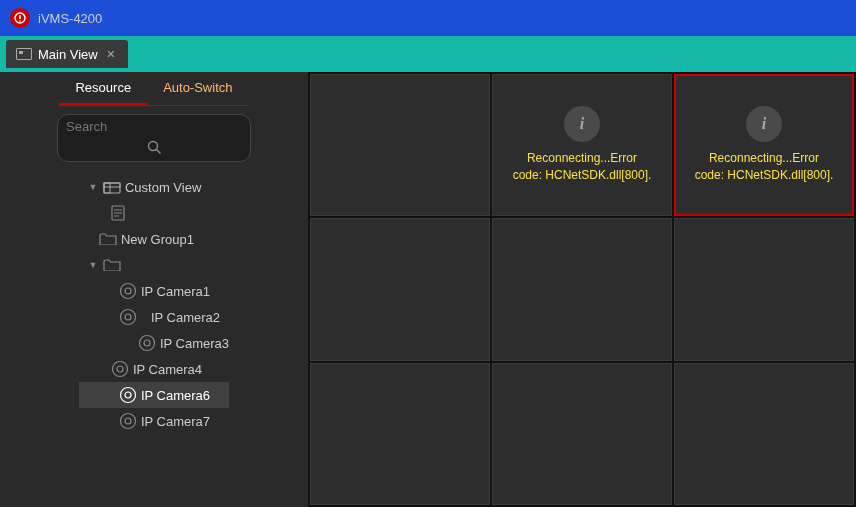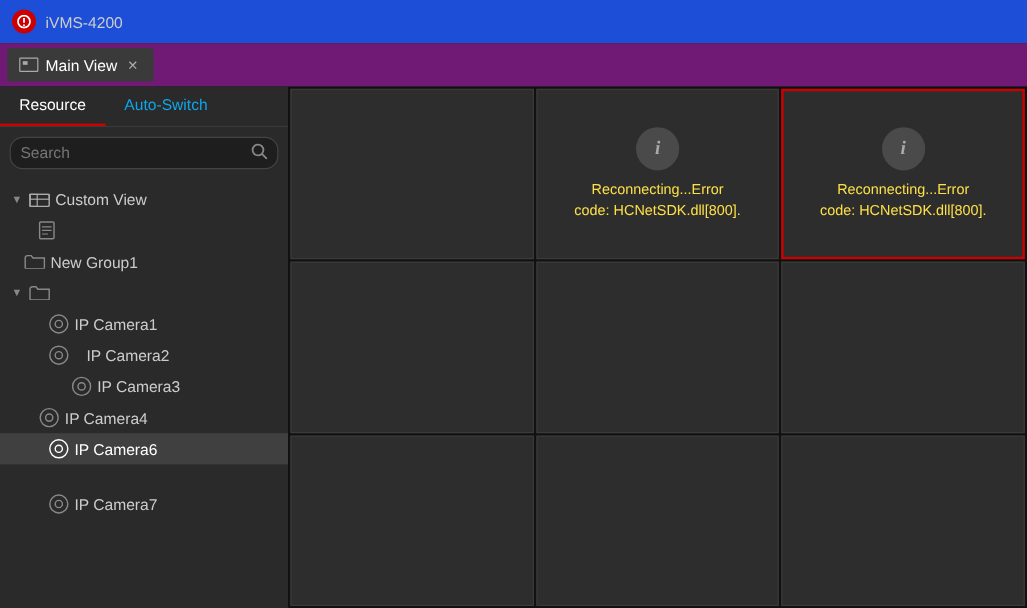--- a/index.html
+++ b/index.html
@@ -35,21 +35,21 @@
       justify-content: center;
       color: white;
       font-size: 10px;
       font-weight: bold;
       flex-shrink: 0;
     }
 
     
     #tab-bar {
       height: 36px;
-      background: #701a75;
+      background: #14b8a6;
       display: flex;
       align-items: center;
       padding: 0 6px;
       flex-shrink: 0;
     }
     .tab {
       height: 28px;
       display: flex;
       align-items: center;
       padding: 0 10px;
@@ -92,63 +92,65 @@
 
     
     #main-content {
       display: flex;
       flex: 1;
       overflow: hidden;
     }
 
     
     #sidebar {
-      width: 240px;
+      width: 308px;
       background: #2a2a2a;
       display: flex;
       flex-direction: column;
       flex-shrink: 0;
       position: relative;
+      align-items: center;
     }
 
     
     #sidebar-tabs {
       display: flex;
       height: 34px;
       background: #2a2a2a;
       border-bottom: 1px solid #3a3a3a;
       flex-shrink: 0;
     }
     .sidebar-tab {
       padding: 0 16px;
       display: flex;
       align-items: center;
       cursor: pointer;
       font-size: 13px;
-      color: #0ea5e9;
+      color: #fdba74;
       border-bottom: 2px solid transparent;
     }
     .sidebar-tab.active {
       color: #ffffff;
       border-bottom: 2px solid #cc0000;
     }
 
     
     #search-bar {
       padding: 8px 8px;
       flex-shrink: 0;
     }
     #search-container {
       background: #1e1e1e;
       border: 1px solid #444;
       border-radius: 11px;
       display: flex;
       align-items: center;
       padding: 4px 8px;
       gap: 6px;
+      flex-direction: column;
     }
     #search-input {
       background: transparent;
       border: none;
       outline: none;
       color: #aaaaaa;
       font-size: 13px;
       flex: 1;
     }
     #search-icon-svg {
@@ -352,21 +354,21 @@
     </svg>
     <span class="item-label">IP Camera4</span>
   </div>
           <div class="tree-item selected" style="padding-left: 40px;">
     <svg class="camera-icon" viewBox="0 0 18 18">
       <circle cx="9" cy="9" r="7.5" fill="none" stroke="#fff" stroke-width="1.2"></circle>
       <circle cx="9" cy="9" r="3" fill="none" stroke="#fff" stroke-width="1.2"></circle>
     </svg>
     <span class="item-label">IP Camera6</span>
   </div>
-          <div class="tree-item" style="padding-left: 40px; margin-top: 20px;">
+          <div class="tree-item" style="padding-left: 40px;">
     <svg class="camera-icon" viewBox="0 0 18 18">
       <circle cx="9" cy="9" r="7.5" fill="none" stroke="#888" stroke-width="1.2"></circle>
       <circle cx="9" cy="9" r="3" fill="none" stroke="#888" stroke-width="1.2"></circle>
     </svg>
     <span class="item-label">IP Camera7</span>
   </div>
         </div>
     </div>
 
   </div>

